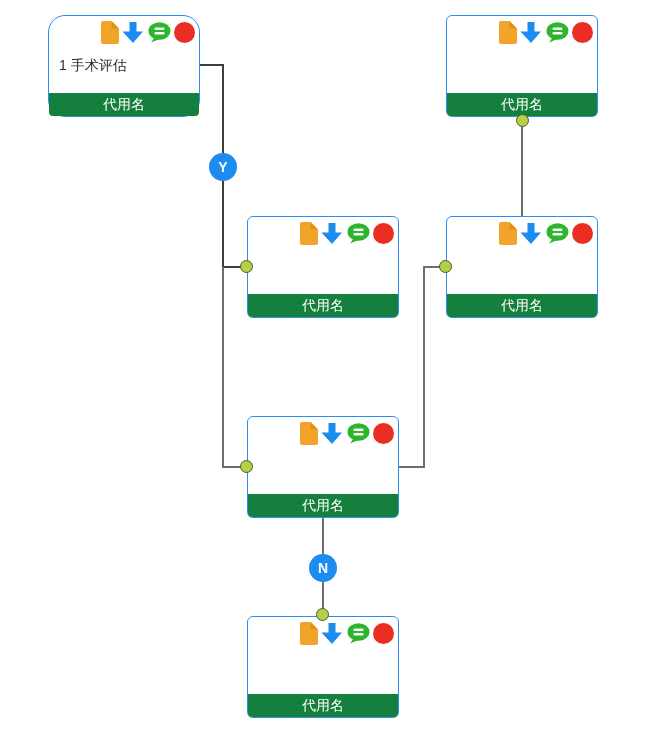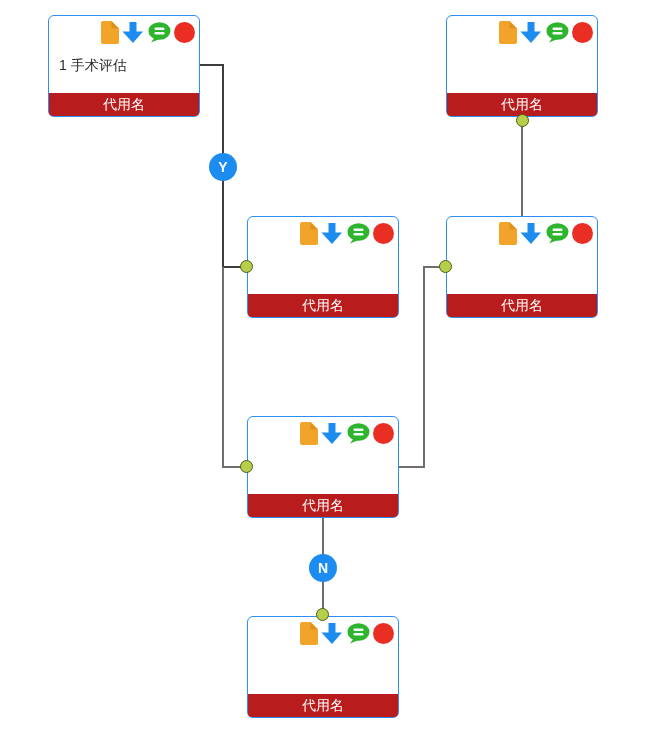--- a/index.html
+++ b/index.html
@@ -11,21 +11,21 @@
   .node {
     position:absolute; width:152px; height:102px; box-sizing:border-box;
     background:#ffffff; border:1.5px solid #2b8ef3; border-radius:6px; z-index:3;
   }
   .node-label {
     position:absolute; left:10px; top:41px; font-size:14px; color:#2b2b2b;
     white-space:nowrap;
   }
   .node-footer {
     position:absolute; left:0; right:0; bottom:0; height:23px;
-    background:#b91c1c; color:#ffffff; font-size:14px; line-height:23px;
+    background:#15803d; color:#ffffff; font-size:14px; line-height:23px;
     text-align:center; border-radius:0 0 4px 4px;
   }
   .node-icons {
     position:absolute; top:5px; right:4px; display:flex; align-items:center; gap:3px;
   }
   .node-icons svg { display:block; }
   .red-dot { width:21px; height:21px; border-radius:50%; background:#ea2e23; }
   
   .edge { position:absolute; z-index:1; }
   .edge.dark { background:#3d3d3d; }
@@ -58,21 +58,21 @@
 
   <div class="edge gray" style="left:424px; top:266px; width:17px; height:2px;"></div>
   <div class="edge gray" style="left:423px; top:266px; width:2px; height:202px;"></div>
   <div class="edge gray" style="left:399px; top:466px; width:26px; height:2px;"></div>
 
   <div class="edge gray" style="left:322px; top:518px; width:2px; height:92px;"></div>
 
   <div class="edge-label" style="left:209px; top:153px;">Y</div>
   <div class="edge-label" style="left:309px; top:554px;">N</div>
 
-  <div class="node" style="left:48px; top:15px;">
+  <div class="node" style="left:48px; top:15px;border-radius:17px;">
     <div class="node-icons">
       <span>
           <svg width="18" height="23" viewBox="0 0 18 23">
             <path d="M2 0 H10.5 L18 7.5 V21 a2 2 0 0 1 -2 2 H2 a2 2 0 0 1 -2 -2 V2 a2 2 0 0 1 2 -2 Z" fill="#f2a329"></path>
             <path d="M10.5 0 L10.5 7.5 L18 7.5 Z" fill="#dd921c"></path>
           </svg>
         </span>
       <span>
           <svg width="22" height="23" viewBox="0 0 22 23">
             <path d="M7.5 1 h7 v9.5 h6.5 L11 22 L0.5 10.5 h7 Z" fill="#1d8cf0"></path>

